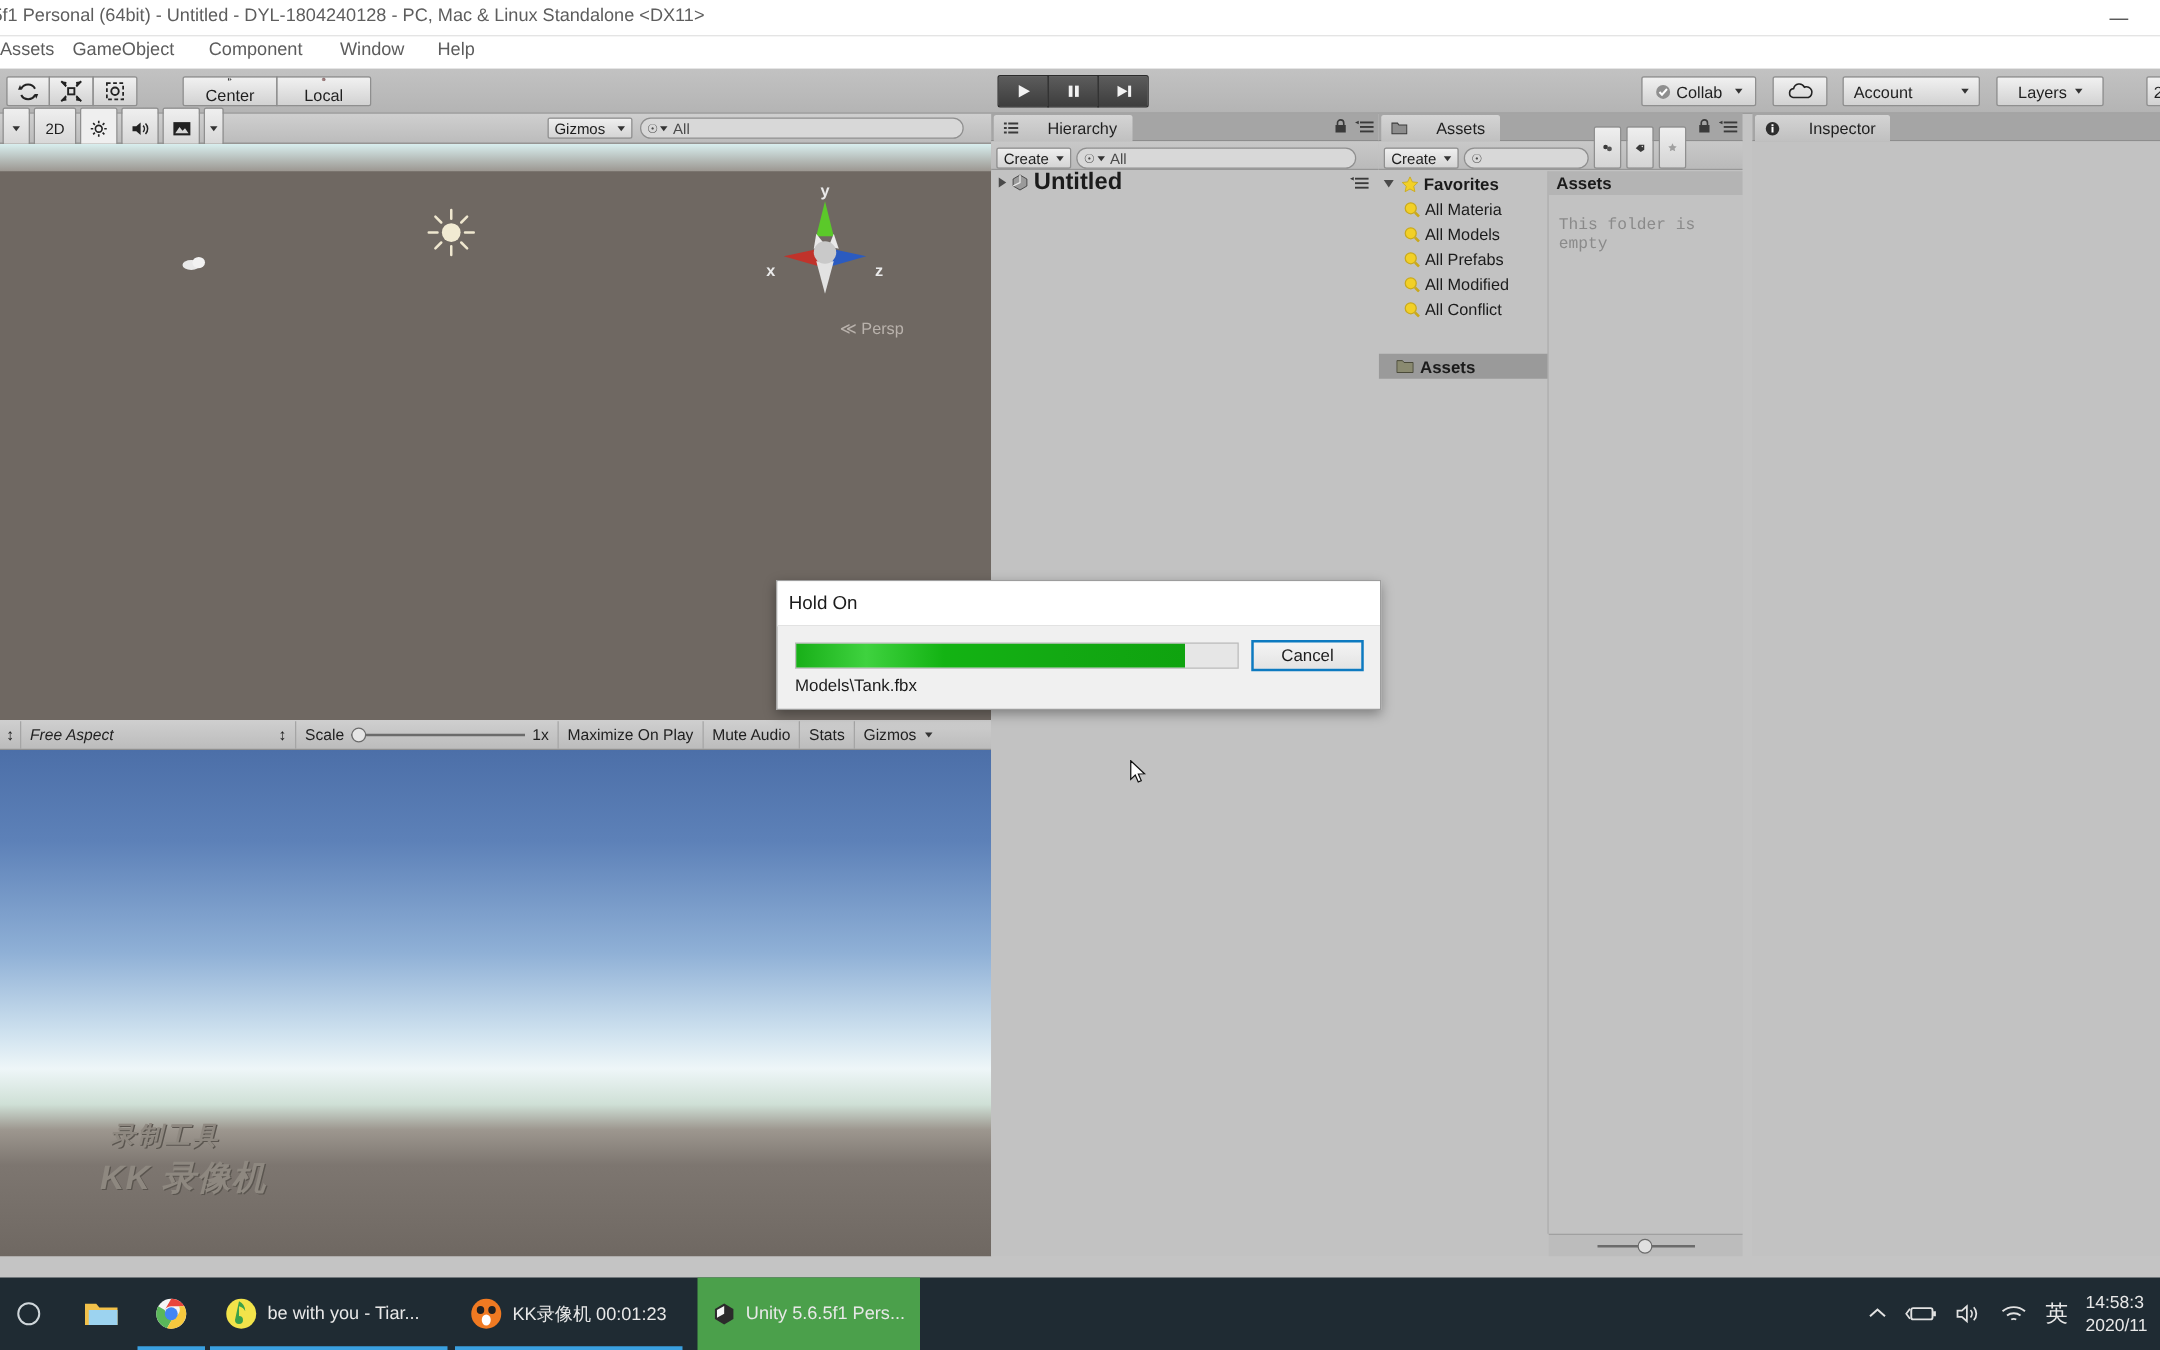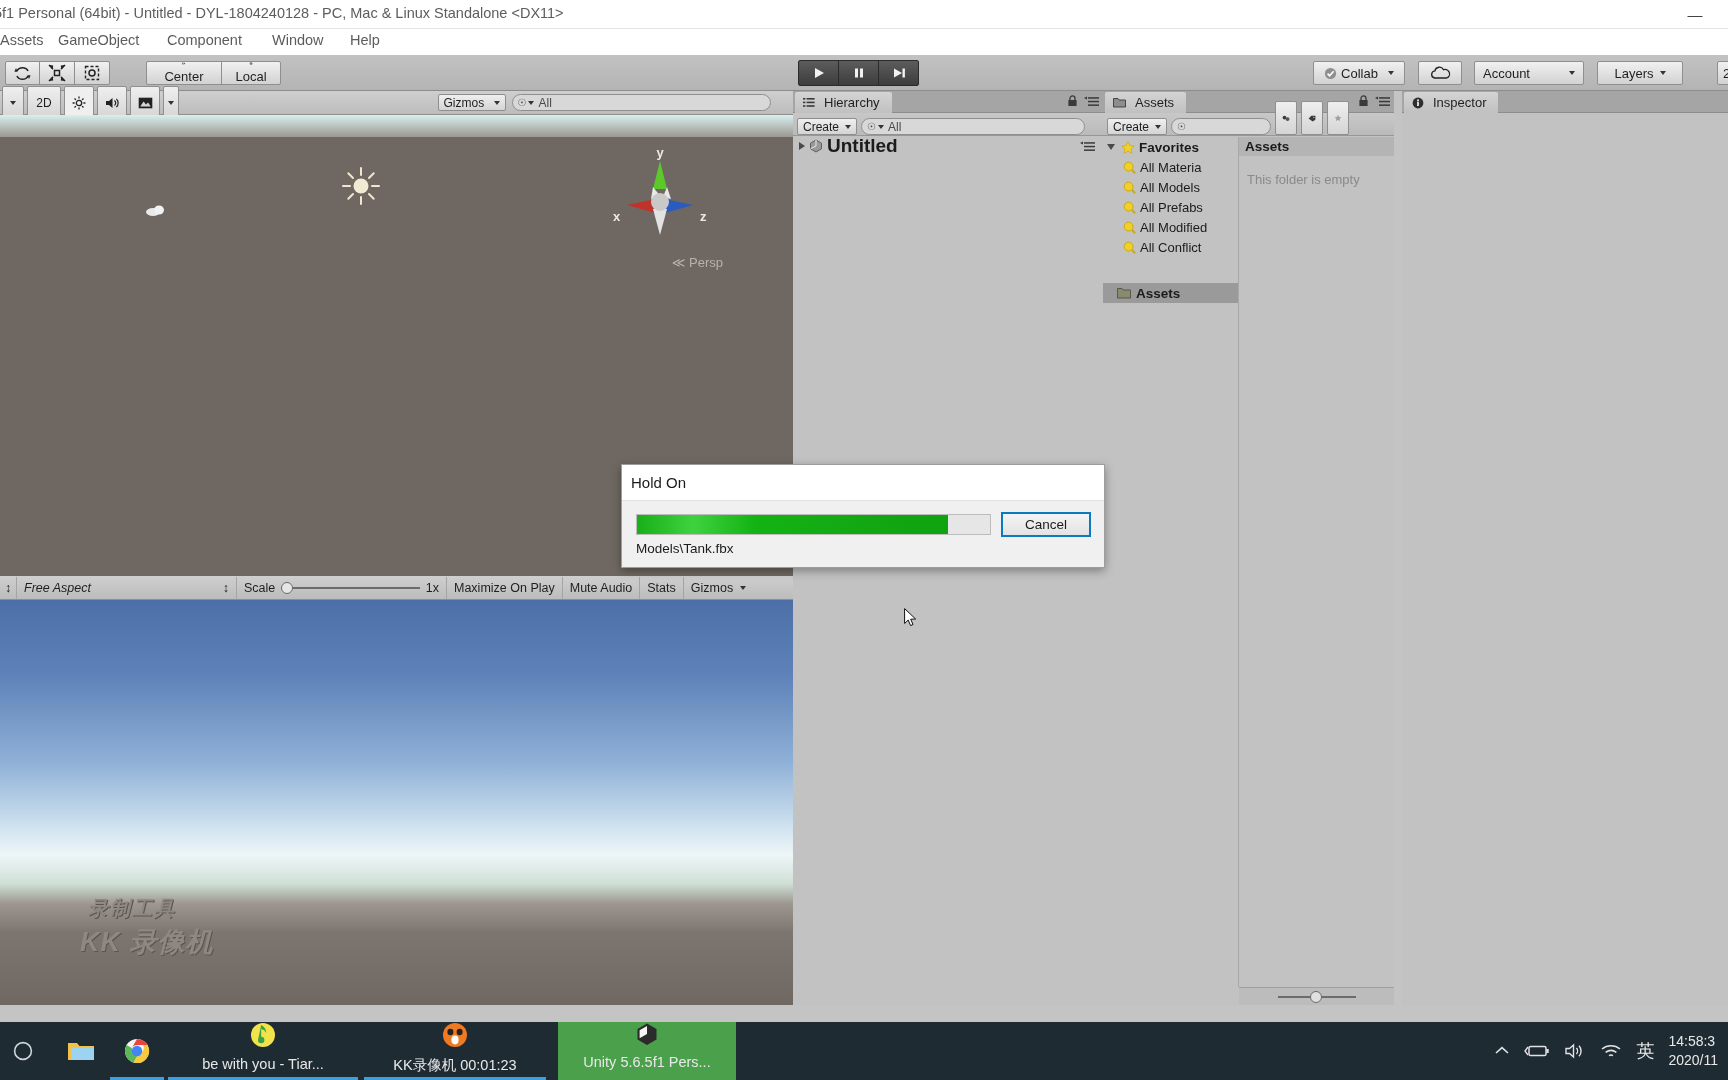--- a/index.html
+++ b/index.html
@@ -70,21 +70,21 @@
   .panel { position: absolute; background: #c2c2c2; }
   .panel-tabrow {
     position: absolute; left: 0; top: 0; height: 22px; width: 100%;
     background: #a5a5a5;
     border-bottom: 1px solid #8d8d8d;
   }
   .tab {
     position: absolute; left: 2px; top: 1px; height: 21px;
     padding: 0 12px 0 8px;
     background: linear-gradient(#d4d4d4, #c0c0c0);
-    display: flex; align-items: center; gap: 9px;
+    display: flex; align-items: center; gap: 23px;
     font-size: 13px; color: #1f1f1f;
     border-radius: 2px 2px 0 0;
     white-space: nowrap;
   }
   .panel-opts {
     position: absolute; right: 4px; top: 4px;
     display: flex; align-items: center; gap: 6px;
   }
   .subbar {
     position: absolute; left: 0; height: 23px; width: 100%;
@@ -180,21 +180,21 @@
   .proj-left {
     position: absolute; left: 0; top: 0; width: 136px; height: 100%;
     background: #c2c2c2; border-right: 1px solid #a8a8a8;
   }
   .proj-right { position: absolute; left: 136px; top: 0; right: 0; height: 100%; background: #c2c2c2; }
   .proj-right-hdr {
     height: 19px; background: #b4b4b4;
     display: flex; align-items: center; padding-left: 6px;
     font-size: 13.5px; font-weight: bold; color: #1b1b1b;
   }
-  .empty-note { padding: 16px 0 0 8px; font-size: 13px; color: #8a8a8a; }
+  .empty-note { padding: 16px 0 0 8px; font-size: 13px; color: #8a8a8a; font-family: Liberation Mono, monospace; }
   .fav-hdr {
     height: 20px; display: flex; align-items: center; gap: 4px;
     padding-left: 4px; font-size: 13.5px; font-weight: bold; color: #1b1b1b;
   }
   .fav-item {
     height: 20px; display: flex; align-items: center; gap: 4px;
     padding-left: 20px; font-size: 13px; color: #1b1b1b; white-space: nowrap;
   }
   .assets-row {
     position: absolute; left: 0; bottom: 0; width: 136px; height: 20px;
@@ -256,21 +256,21 @@
   .cursor { position: absolute; left: 904px; top: 608px; width: 13px; height: 20px; }
 
   
   .taskbar {
     position: absolute; left: 0; bottom: 0; width: 1728px; height: 58px;
     background: #1f2b33;
   }
   .tb-item {
     position: absolute; top: 0; height: 58px;
     display: flex; align-items: center; gap: 8px; padding: 0 12px;
-    color: #e8e8e8; font-size: 14.5px; white-space: nowrap; flex-direction: column;
+    color: #e8e8e8; font-size: 14.5px; white-space: nowrap;
   }
   .tb-item.active { background: #4ba04b; }
   .tb-underline { position: absolute; bottom: 0; height: 3px; background: #3aa0e0; }
   .tray {
     position: absolute; right: 0; top: 0; height: 58px;
     display: flex; align-items: center; gap: 14px; padding-right: 10px;
     color: #e8e8e8; font-size: 15px;
   }
   .clock { display: flex; flex-direction: column; align-items: flex-start; font-size: 14px; line-height: 1.35; }
   .tray-ime { font-size: 18px; }
@@ -324,21 +324,21 @@
     </div>
 
     <div class="tgroup" style="left:146px; top:6px;">
       <div class="tbtn" style="width:76px;height:24px;gap:4px;">
         <svg class="icon-svg" width="12" height="11" viewBox="0 0 12 11">
           <rect x="0" y="2" width="3" height="7" fill="#3c3c3c"></rect>
           <path d="M5 1 L11 5.5 L5 10 Z" fill="#5a5a5a"></path>
         </svg>
         <span>Center</span>
       </div>
-      <div class="tbtn" style="width:60px;height:24px;gap:4px;">
+      <div class="tbtn" style="width:76px;height:24px;gap:4px;">
         <svg class="icon-svg" width="12" height="12" viewBox="0 0 12 12">
           <circle cx="6" cy="6" r="5" fill="#b08a8a" stroke="#5a4444" stroke-width="1"></circle>
           <path d="M6 1 L6 6 L10.4 8.5" stroke="#5a4444" stroke-width="0.9" fill="none"></path>
         </svg>
         <span>Local</span>
       </div>
     </div>
 
     <div class="tgroup" style="left:798px; top:5px;">
       <div class="tbtn dark" style="width:41px;height:26px;">

